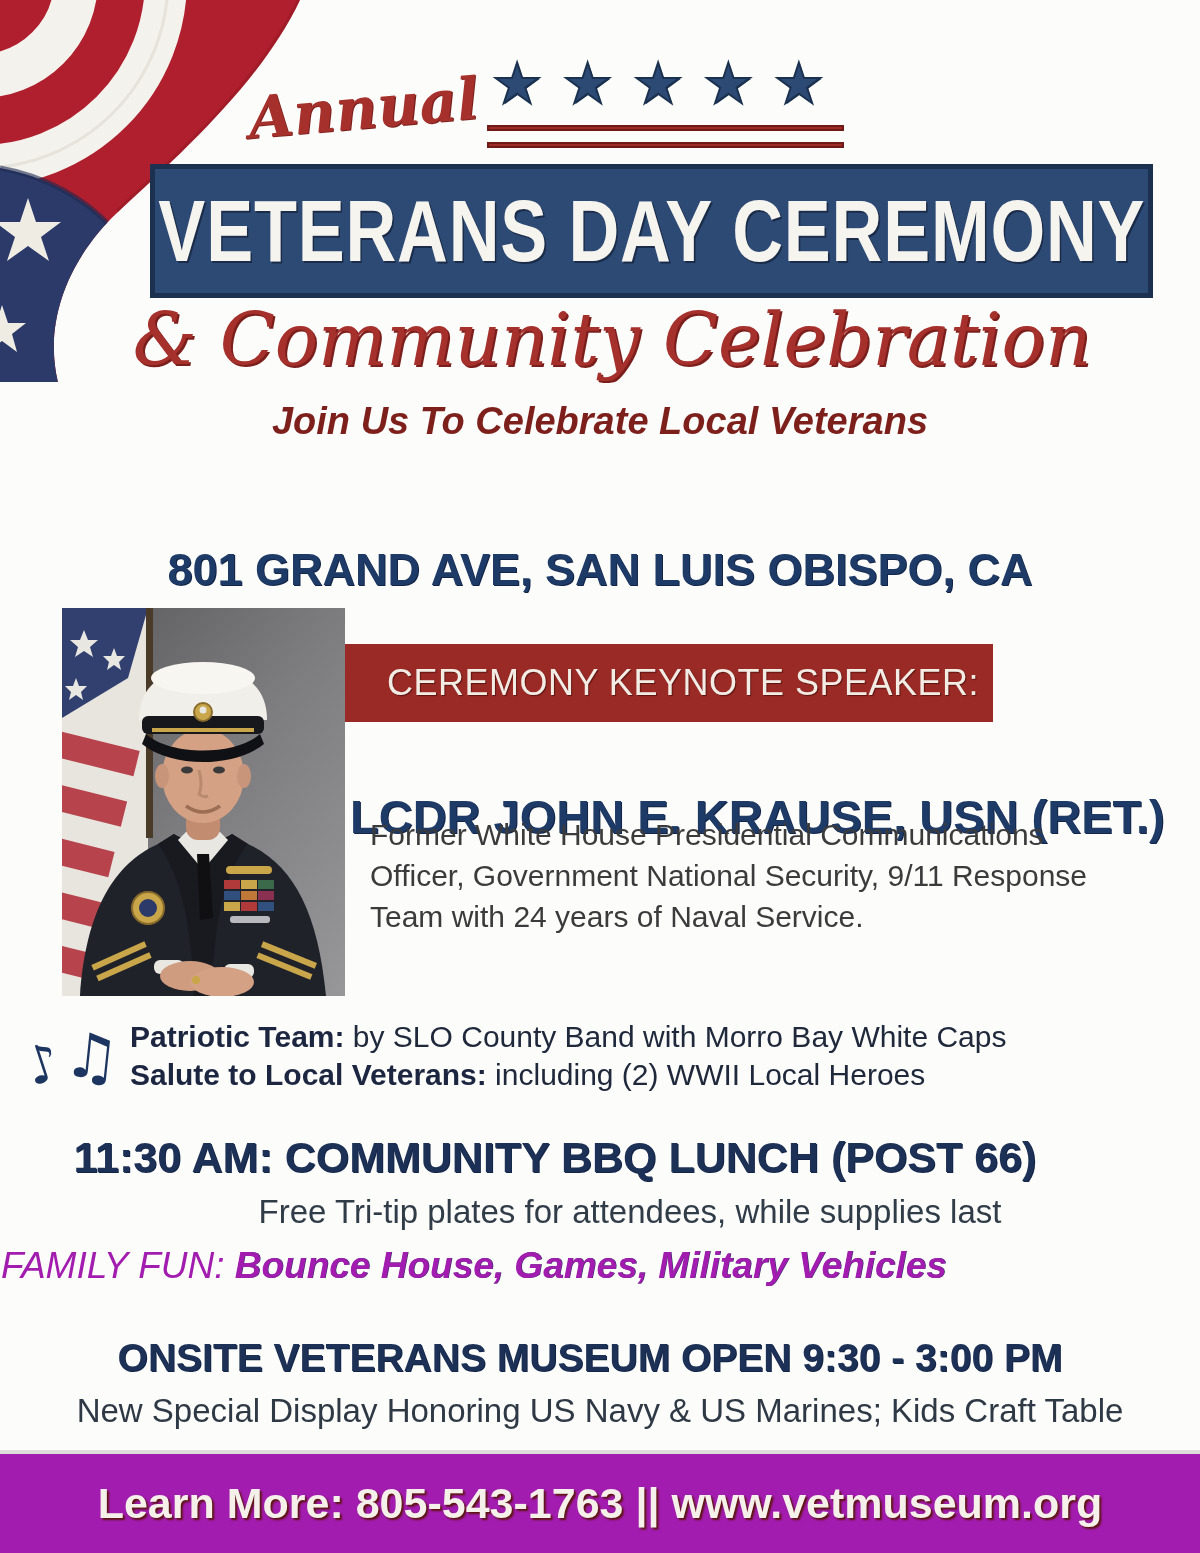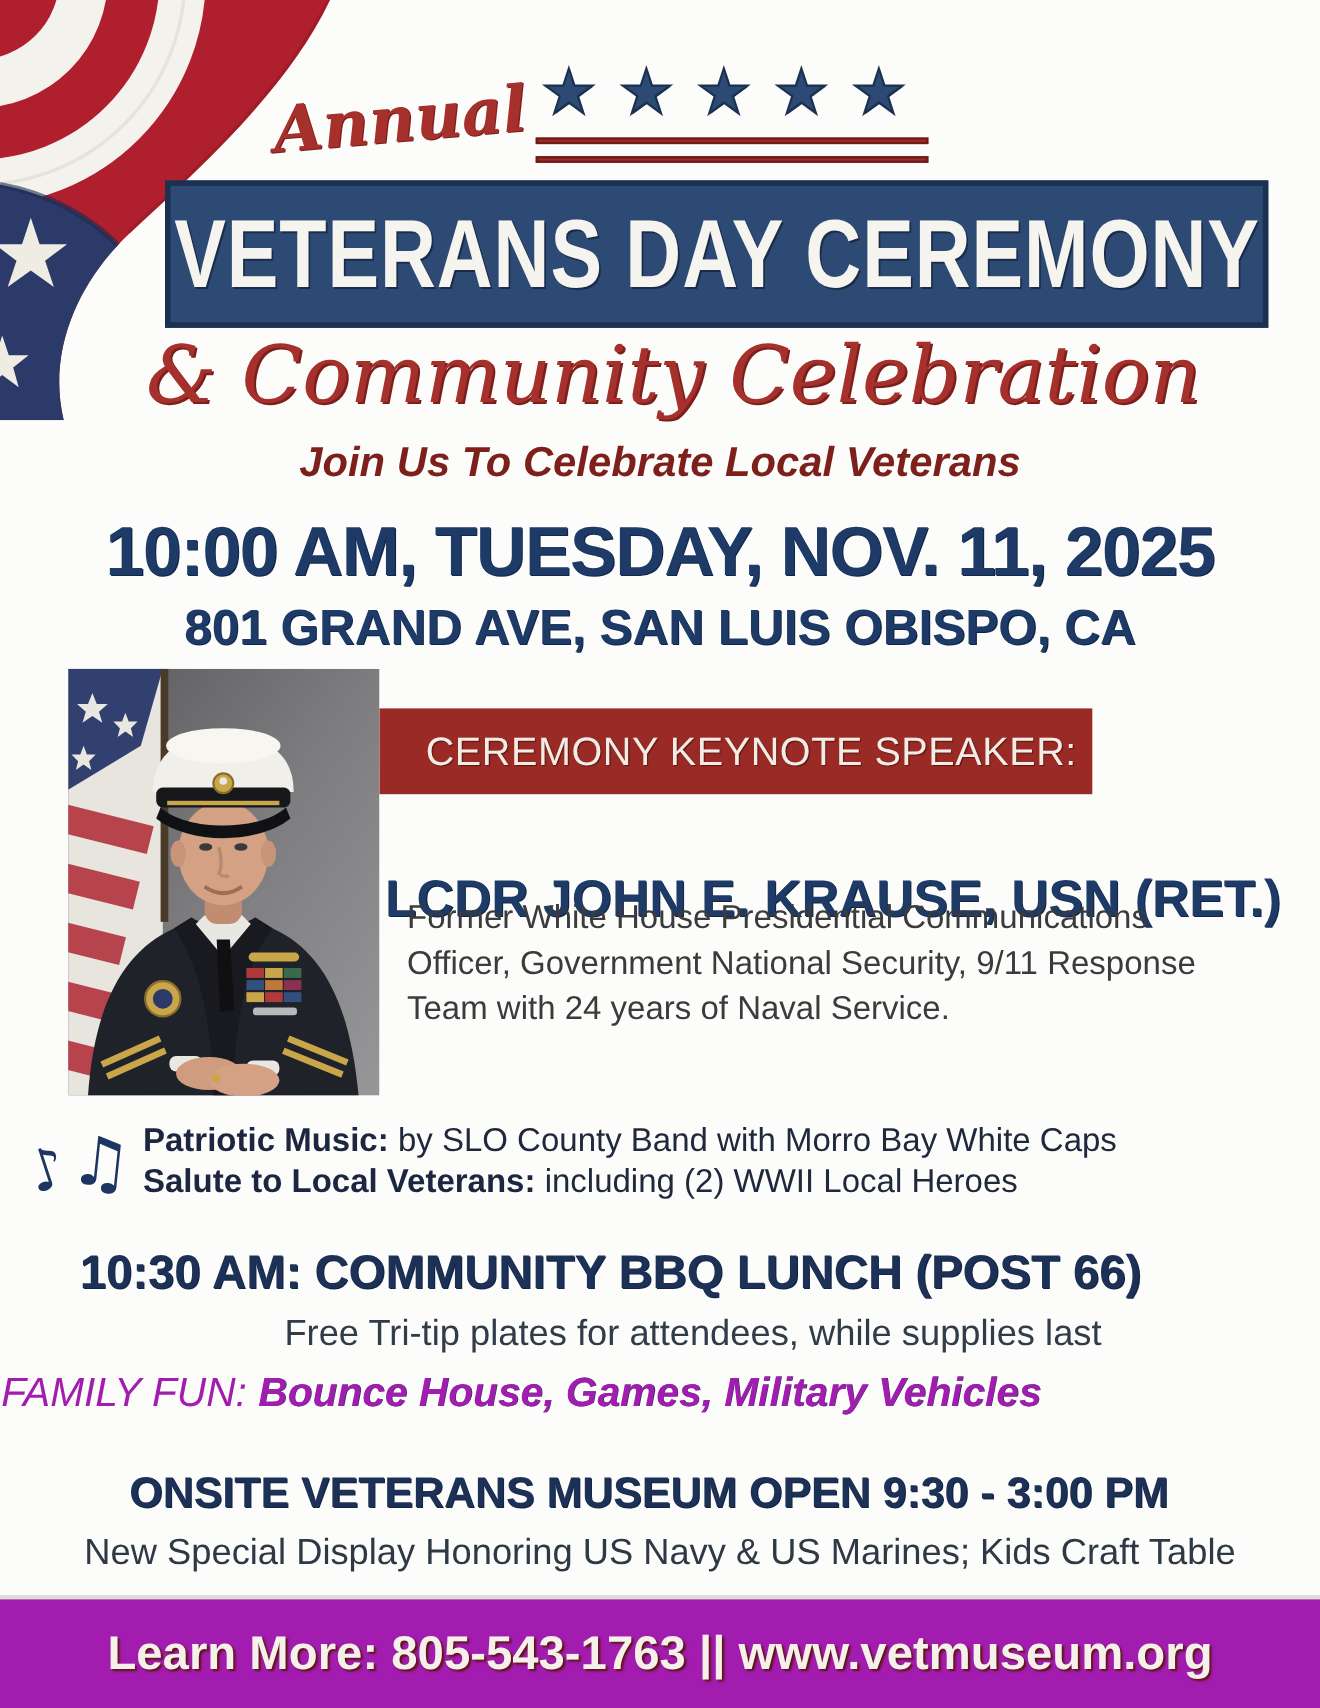--- a/index.html
+++ b/index.html
@@ -178,21 +178,20 @@
   <div class="red-line l1"></div>
   <div class="red-line l2"></div>
 
   <div class="title-banner">
     <span>VETERANS DAY CEREMONY</span>
   </div>
 
   <div class="community">&amp; Community Celebration</div>
   <div class="tagline">Join Us To Celebrate Local Veterans</div>
 
-  <div class="event-datetime">10:00 AM, TUESDAY, NOV. 11, 2025</div>
   <div class="event-address">801 GRAND AVE, SAN LUIS OBISPO, CA</div>
 
   <div class="photo">
     <svg width="283" height="388" viewBox="0 0 283 388" aria-hidden="true">
       <defs>
         <linearGradient id="pbg" x1="0" y1="0" x2="1" y2="1">
           <stop offset="0" stop-color="#59595b"></stop>
           <stop offset="0.5" stop-color="#7d7d7f"></stop>
           <stop offset="1" stop-color="#97979a"></stop>
         </linearGradient>
@@ -280,26 +279,26 @@
   </div>
   <div class="speaker-name">LCDR JOHN E. KRAUSE, USN (RET.)</div>
   <div class="speaker-bio">Former White House Presidential Communications Officer, Government National Security, 9/11 Response Team with 24 years of Naval Service.</div>
 
   <div class="music-section">
     <div class="music-icon">
       <span class="n1">♪</span>
       <span class="n2">♫</span>
     </div>
     <div class="music-lines">
-      <div><b>Patriotic Music:</b><span> by SLO County Band with Morro Bay White Caps</span></div>
+      <div><b>Patriotic Team:</b><span> by SLO County Band with Morro Bay White Caps</span></div>
       <div><b>Salute to Local Veterans:</b><span> including (2) WWII Local Heroes</span></div>
     </div>
   </div>
 
-  <div class="bbq-heading">10:30 AM: COMMUNITY BBQ LUNCH (POST 66)</div>
+  <div class="bbq-heading">11:30 AM: COMMUNITY BBQ LUNCH (POST 66)</div>
   <div class="bbq-detail">Free Tri-tip plates for attendees, while supplies last</div>
   <div class="family-fun"><span>FAMILY FUN:</span><b> Bounce House, Games, Military Vehicles</b></div>
 
   <div class="museum-heading">ONSITE VETERANS MUSEUM OPEN 9:30 - 3:00 PM</div>
   <div class="museum-detail">New Special Display Honoring US Navy &amp; US Marines; Kids Craft Table</div>
 
   <div class="footer">
     <span>Learn More: 805-543-1763 || www.vetmuseum.org</span>
   </div>
 

